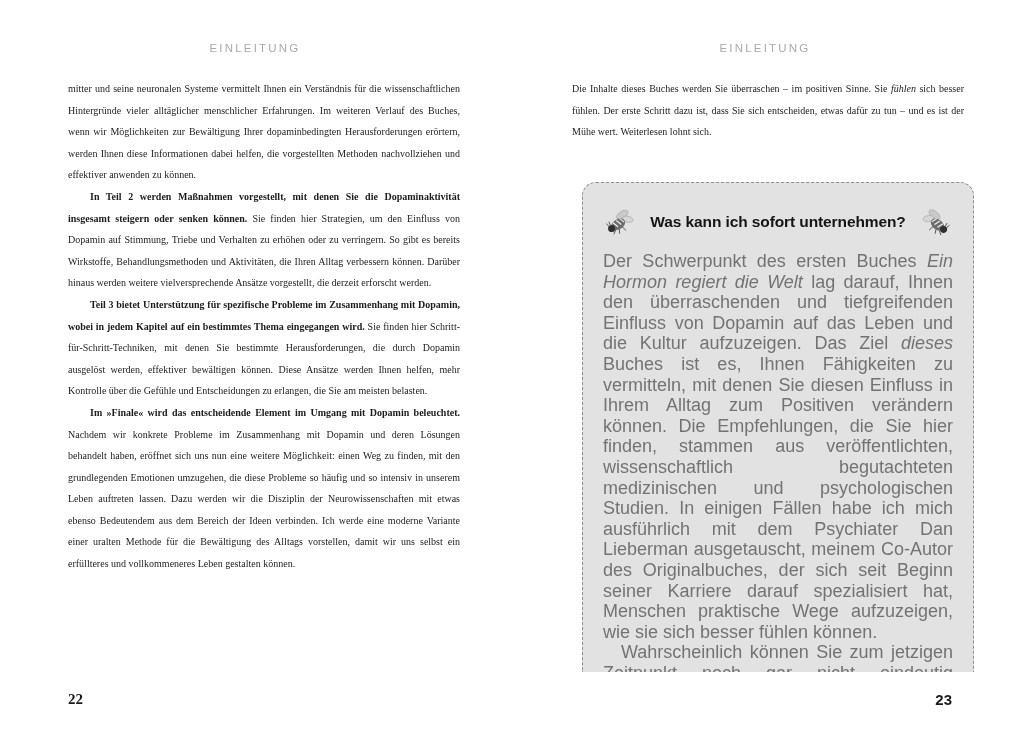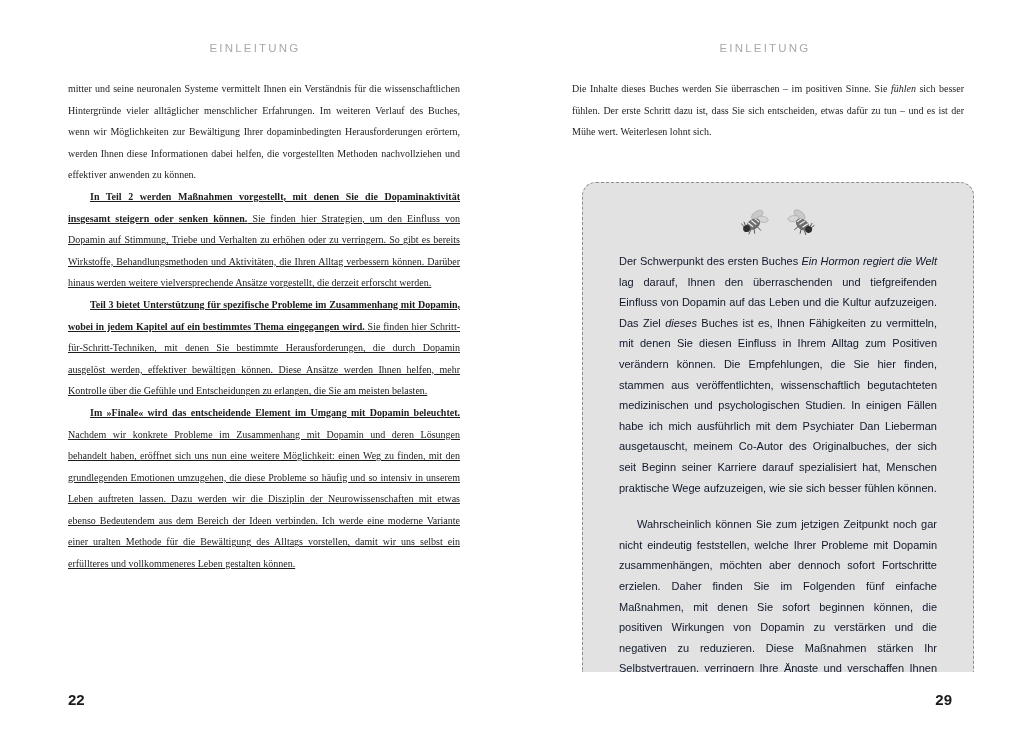--- a/index.html
+++ b/index.html
@@ -59,34 +59,34 @@
   .body-text p {
     margin: 0;
     font-family: "Liberation Serif", serif;
     font-size: 10px;
     line-height: 21.6px;
     text-align: justify;
     text-justify: inter-word;
     hyphens: manual;
     color: #1c1c1c;
   }
-  .body-text p + p { text-indent: 22px; text-decoration: underline; }
+  .body-text p + p { text-indent: 22px; }
   .body-text p b, .body-text p strong { font-weight: bold; }
   .body-text p i, .body-text p em { font-style: italic; }
 
   
   .folio {
     position: absolute;
     bottom: 48px;
     font-family: "Liberation Sans", sans-serif;
     font-weight: bold;
     font-size: 15px;
     color: #1a1a1a;
   }
-  .folio-left  { left: 68px; }
+  .folio-left  { left: 68px; font-family: Liberation Serif, serif; }
   .folio-right { right: 68px; }
 
   
   .callout {
     position: absolute;
     left: 10px;
     top: 104px;
     width: 392px;
     height: 490px;
     box-sizing: border-box;
@@ -117,26 +117,26 @@
   .bee {
     width: 30px;
     height: 26px;
     flex: 0 0 auto;
     display: block;
   }
   .bee-left  { transform: rotate(-6deg); }
   .bee-right { transform: scaleX(-1) rotate(-12deg); }
 
   .callout-text p {
-    margin: 16px;
-    font-family: "Liberation Sans", sans-serif;
-    font-size: 11px;
+    margin: 0;
+    font-family: "Liberation Sans", sans-serif;
+    font-size: 18px;
     line-height: 20.6px;
     text-align: justify;
-    color: #0f172a;
+    color: #737373;
   }
   .callout-text p + p { text-indent: 18px; }
   .callout-text i, .callout-text em { font-style: italic; }
 </style>
 </head>
 <body>
 
 <div class="spread">
 
   <div class="page page-left">
@@ -176,20 +176,21 @@
               <ellipse cx="24" cy="30" rx="15" ry="10" transform="rotate(-24 24 30)" fill="#6d6d6d"></ellipse>
               <path d="M14 26 q5 5 9 9" stroke="#f2f2f2" stroke-width="2.4" fill="none"></path>
               <path d="M21 22 q5 5 9 9" stroke="#efefef" stroke-width="2.4" fill="none"></path>
               <path d="M28 19 q5 4 8 8" stroke="#efefef" stroke-width="2.2" fill="none"></path>
               <circle cx="10" cy="37" r="7" fill="#2f2f2f"></circle>
               <path d="M5 32 l-5 -6 M8 30 l-2 -7" stroke="#3a3a3a" stroke-width="1.6" fill="none"></path>
               <path d="M18 41 l-5 8 M25 40 l0 9 M32 36 l6 8" stroke="#4a4a4a" stroke-width="1.7" fill="none"></path>
             </g>
           </svg>
 
+          <div class="callout-title">Was kann ich sofort unternehmen?</div>
 
           <svg class="bee bee-right" viewBox="0 0 60 52" aria-hidden="true">
             <g>
               <ellipse cx="34" cy="12" rx="13" ry="7" transform="rotate(-28 34 12)" fill="#c9c9c9" stroke="#9a9a9a" stroke-width="1"></ellipse>
               <ellipse cx="44" cy="22" rx="11" ry="6" transform="rotate(18 44 22)" fill="#d6d6d6" stroke="#9a9a9a" stroke-width="1"></ellipse>
             </g>
             <g>
               <ellipse cx="24" cy="30" rx="15" ry="10" transform="rotate(-24 24 30)" fill="#6d6d6d"></ellipse>
               <path d="M14 26 q5 5 9 9" stroke="#f2f2f2" stroke-width="2.4" fill="none"></path>
               <path d="M21 22 q5 5 9 9" stroke="#efefef" stroke-width="2.4" fill="none"></path>
@@ -202,16 +203,16 @@
         </div>
 
         <div class="callout-text">
           <p><span>Der Schwerpunkt des ersten Buches </span><i>Ein Hormon regiert die Welt</i><span> lag darauf, Ihnen den überraschenden und tiefgreifenden Einfluss von Dopamin auf das Leben und die Kultur aufzuzeigen. Das Ziel </span><i>dieses</i><span> Buches ist es, Ihnen Fähigkeiten zu vermitteln, mit denen Sie diesen Einfluss in Ihrem Alltag zum Positiven verändern können. Die Empfehlungen, die Sie hier finden, stammen aus veröffentlichten, wissenschaftlich begutachteten medizinischen und psychologischen Studien. In einigen Fällen habe ich mich ausführlich mit dem Psychiater Dan Lieberman ausgetauscht, meinem Co-Autor des Originalbuches, der sich seit Beginn seiner Karriere darauf spezialisiert hat, Menschen praktische Wege aufzuzeigen, wie sie sich besser fühlen können.</span></p>
           <p><span>Wahrscheinlich können Sie zum jetzigen Zeitpunkt noch gar nicht eindeutig feststellen, welche Ihrer Probleme mit Dopamin zusammenhängen, möchten aber dennoch sofort Fortschritte erzielen. Daher finden Sie im Folgenden fünf einfache Maßnahmen, mit denen Sie sofort beginnen können, die positiven Wirkungen von Dopamin zu verstärken und die negativen zu reduzieren. Diese Maßnahmen stärken Ihr Selbstvertrauen, verringern Ihre Ängste und verschaffen Ihnen einen Startvorteil bei der Beherrschung des sogenannten Glückshormons.</span></p>
 
         </div>
       </div>
     </div>
 
-    <div class="folio folio-right">29</div>
+    <div class="folio folio-right">23</div>
   </div>
 
 </div>
 
 </body></html>

